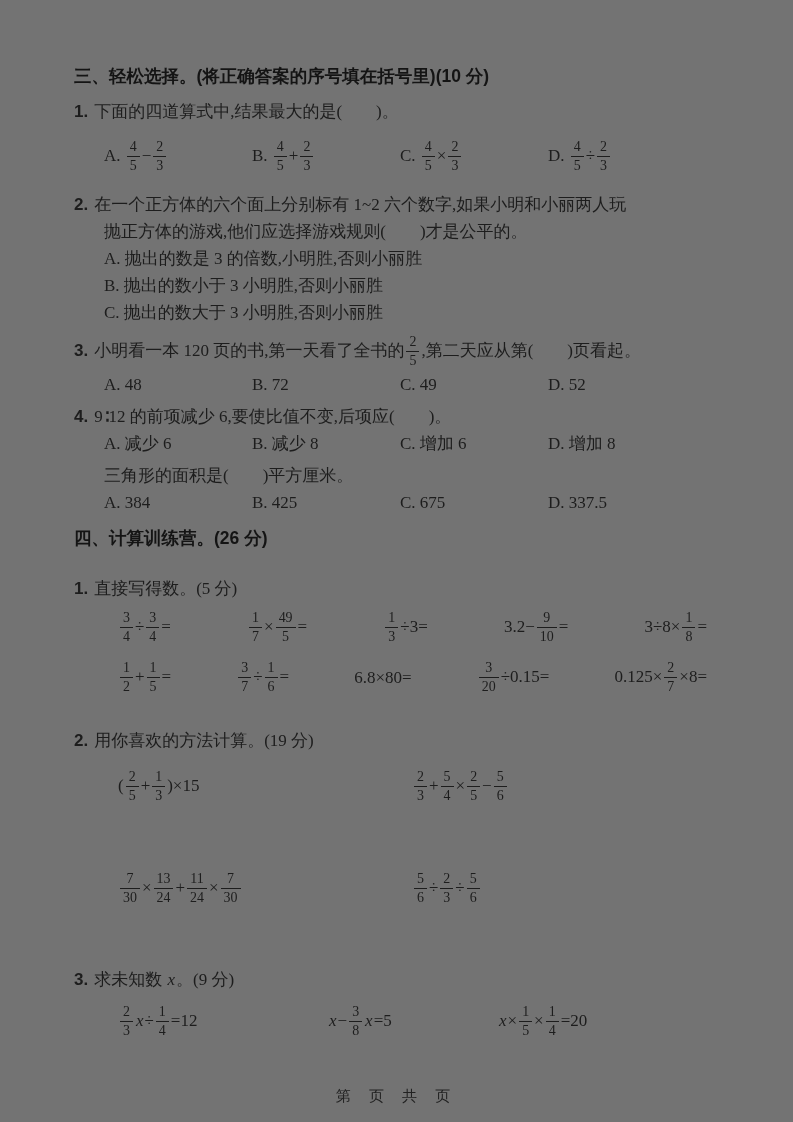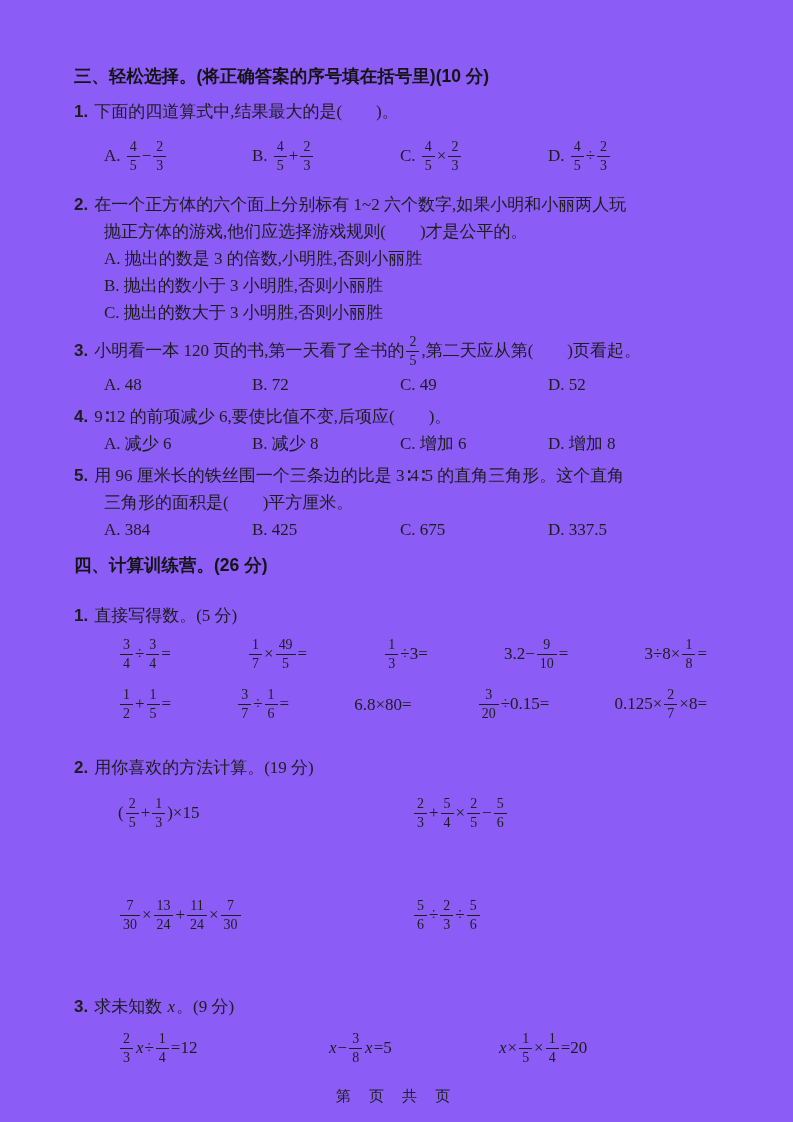--- a/index.html
+++ b/index.html
@@ -1,21 +1,21 @@
 <!DOCTYPE html>
 <html><head>
 <meta charset="utf-8">
 <style>
   * { box-sizing: border-box; }
   html,body { margin:0; padding:0; background:#ffffff; }
   .page {
     position: relative;
     width: 793px;
     height: 1122px;
-    background: #8b5cf6;
+    background: #737373;
     color: #1d1d1d;
     font-family: "Liberation Serif", "DejaVu Serif", serif;
     font-size: 17px;
     overflow: hidden;
     padding: 64px 58px 0 74px;
   }
   .sec-title {
     font-family: "Liberation Sans", "DejaVu Sans", sans-serif;
     font-weight: bold;
     font-size: 17.5px;
@@ -145,23 +145,20 @@
     </div>
     <div class="optrow">
       <span class="opt">A. 减少 6</span>
       <span class="opt">B. 减少 8</span>
       <span class="opt">C. 增加 6</span>
       <span class="opt">D. 增加 8</span>
     </div>
   </div>
 
   <div class="q">
-    <div class="qline">
-      <span class="qnum">5.</span><span class="qtext">用 96 厘米长的铁丝围一个三条边的比是 3∶4∶5 的直角三角形。这个直角</span>
-    </div>
     <div class="qline hang">三角形的面积是(　　)平方厘米。</div>
     <div class="optrow">
       <span class="opt">A. 384</span>
       <span class="opt">B. 425</span>
       <span class="opt">C. 675</span>
       <span class="opt">D. 337.5</span>
     </div>
   </div>
 
   <div class="sec-title sec4-gap">四、计算训练营。(26 分)</div>

